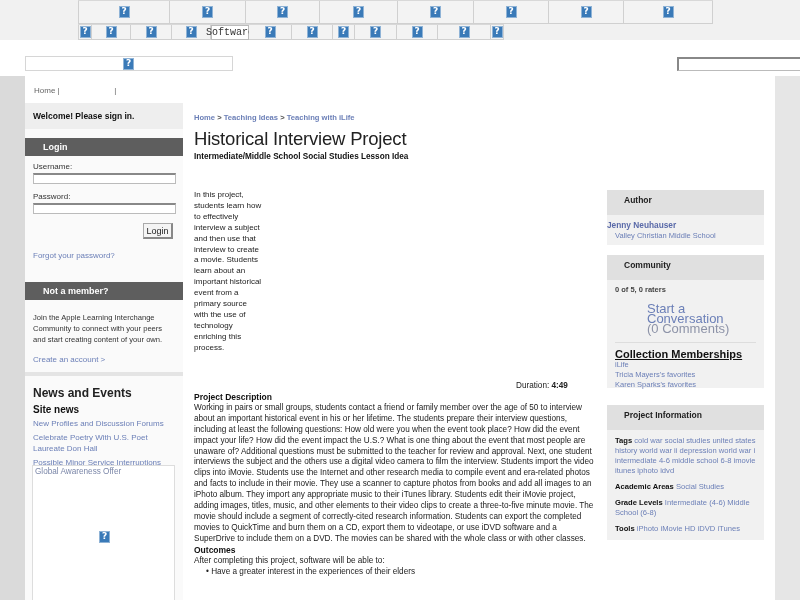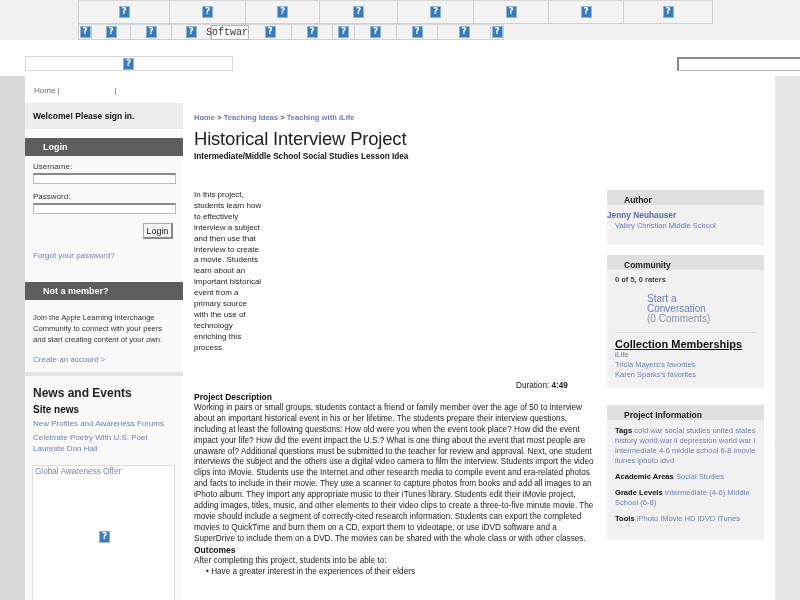--- a/index.html
+++ b/index.html
@@ -57,27 +57,27 @@
   .title { font-size: 18.5px; color: #222; margin-top: 6px; font-weight: normal; letter-spacing: -0.2px; }
   .subtitle { font-size: 8.2px; font-weight: bold; color: #111; margin-top: 2px; }
   .intro { position: absolute; left: 0; top: 77px; width: 68px; font-size: 8px; line-height: 10.9px; color: #222; }
   .duration { position: absolute; left: 322px; top: 268px; font-size: 8.2px; color: #222; }
   .duration b { font-weight: bold; }
   .section { position: absolute; left: 0; width: 400px; font-size: 8.2px; line-height: 10.9px; color: #222; }
   .section-h { font-weight: bold; font-size: 8.5px; color: #111; }
 
   
   .panel { position: absolute; left: 607px; width: 157px; background: #f1f1f1; }
-  .panel-h { height: 15px; background: #e0e0e0; font-weight: bold; font-size: 8.5px; color: #222; padding: 5px 0 0 17px; }
+  .panel-h { height: 25px; background: #e0e0e0; font-weight: bold; font-size: 8.5px; color: #222; padding: 5px 0 0 17px; }
   .author-panel { top: 190px; height: 55px; }
   .author-name { font-weight: bold; font-size: 8.3px; color: #5969a8; padding: 5px 0 0 0; }
   .author-school { font-size: 7.5px; color: #6b7fb7; padding: 1px 0 0 8px; }
   .community-panel { top: 255px; height: 133px; }
   .raters { font-size: 7.5px; color: #444; padding: 5px 0 0 8px; font-weight: bold; }
-  .convo { font-size: 10px; line-height: 10px; padding: 10px 0 0 40px; }
+  .convo { font-size: 13px; line-height: 10px; padding: 10px 0 0 40px; }
   .convo .muted { color: #8d93a8; }
   .divider { margin: 8px 8px 0 8px; height: 1px; background: #dddddd; }
   .cm-title { font-size: 11px; font-weight: bold; color: #111; padding: 5px 0 0 8px; text-decoration: underline; }
   .cm-item { font-size: 7.5px; padding: 0 0 0 8px; line-height: 10px; }
   .info-panel { top: 405px; height: 135px; }
   .info-row { font-size: 7.6px; padding: 6px 8px 0 8px; line-height: 10px; color: #111; }
   .info-row b { font-weight: bold; }
 </style>
 </head>
 <body>
@@ -175,22 +175,23 @@
 
   <div class="forgot link">Forgot your password?</div>
 
   <div class="bar notmember">Not a member?</div>
   <div class="join-text">Join the Apple Learning Interchange Community to connect with your peers and start creating content of your own.</div>
   <div class="create link">Create an account &gt;</div>
   <div class="sep"></div>
 
   <div class="news-title">News and Events</div>
   <div class="site-news">Site news</div>
-  <div class="news-item link">New Profiles and Awareness Forums</div>
+  <div class="news-item link">New Profiles and Discussion Forums</div>
   <div class="news-item link">Celebrate Poetry With U.S. Poet Laureate Don Hall</div>
+  <div class="news-item link">Possible Minor Service Interruptions</div>
 
   <div class="offer-box">
     <div class="offer-title">Global Awareness Offer</div>
     <span class="broken-img"></span>
   </div>
 </div>
 
 <div class="main">
   <div class="crumbs">
     <span>Home</span><span class="sepg"> &gt; </span><span>Teaching Ideas</span><span class="sepg"> &gt; </span><span>Teaching with iLife</span>
@@ -202,21 +203,21 @@
 
   <div class="duration">
     <span>Duration:</span>
     <b>4:49</b>
   </div>
 
   <div class="section" style="top:279px">
     <div class="section-h">Project Description</div>
     <div>Working in pairs or small groups, students contact a friend or family member over the age of 50 to interview about an important historical event in his or her lifetime. The students prepare their interview questions, including at least the following questions: How old were you when the event took place? How did the event impact your life? How did the event impact the U.S.? What is one thing about the event that most people are unaware of? Additional questions must be submitted to the teacher for review and approval. Next, one student interviews the subject and the others use a digital video camera to film the interview. Students import the video clips into iMovie. Students use the Internet and other research media to compile event and era-related photos and facts to include in their movie. They use a scanner to capture photos from books and add all images to an iPhoto album. They import any appropriate music to their iTunes library. Students edit their iMovie project, adding images, titles, music, and other elements to their video clips to create a three-to-five minute movie. The movie should include a segment of correctly-cited research information. Students can export the completed movies to QuickTime and burn them on a CD, export them to videotape, or use iDVD software and a SuperDrive to include them on a DVD. The movies can be shared with the whole class or with other classes.</div>
     <div class="section-h">Outcomes</div>
-    <div>After completing this project, students into be able to:</div>
+    <div>After completing this project, software will be able to:</div>
     <div style="padding-left:12px">• <span>Have a greater interest in the experiences of their elders</span></div>
   </div>
 </div>
 
 <div class="panel author-panel">
   <div class="panel-h">Author</div>
   <div class="author-name">Jenny Neuhauser</div>
   <div class="author-school">Valley Christian Middle School</div>
 </div>
 

